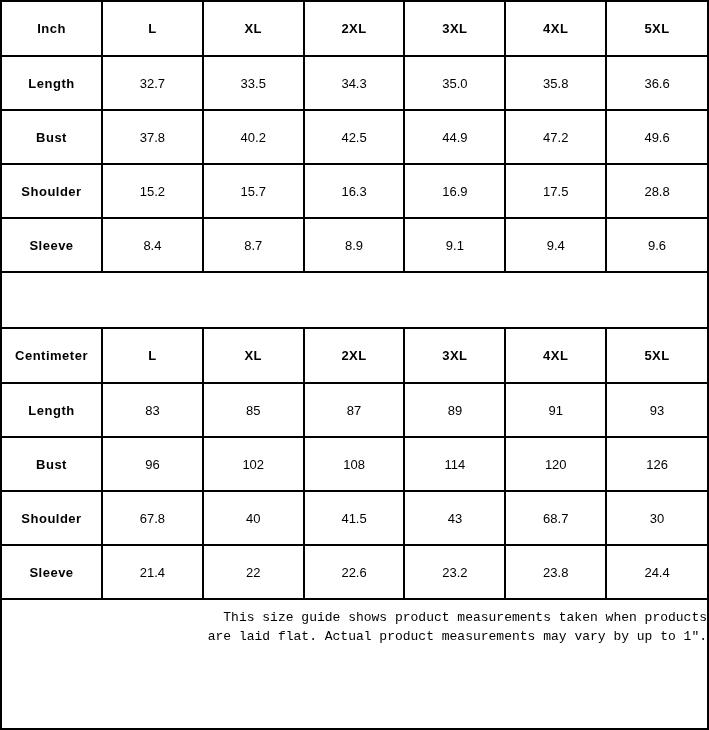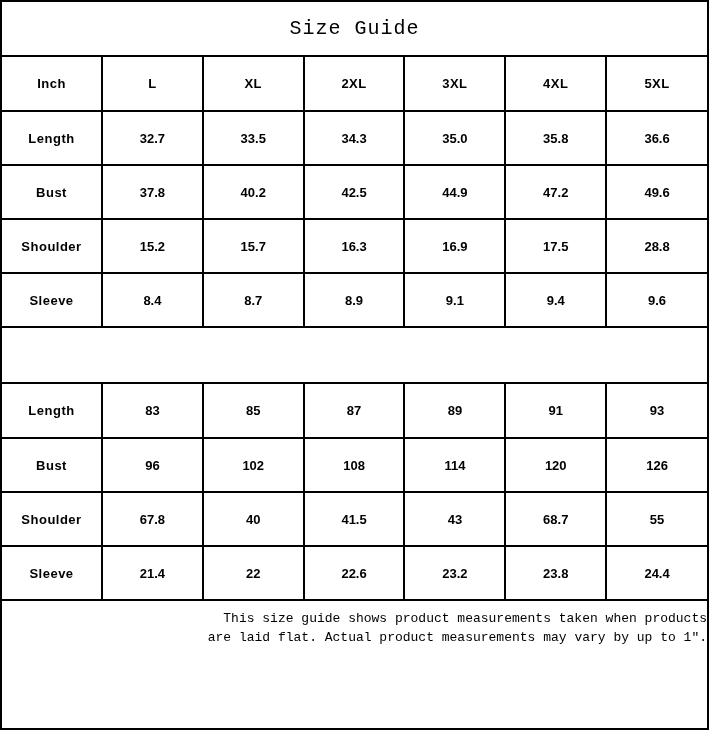--- a/index.html
+++ b/index.html
@@ -29,21 +29,21 @@
     table-layout: fixed;
   }
   table.size-table th, table.size-table td {
     border: 2px solid #000000;
     height: 54px;
     text-align: center;
     vertical-align: middle;
     font-size: 13px;
   }
   table.size-table th { font-weight: bold; letter-spacing: 0.5px; }
-  table.size-table td { font-weight: bold; }
+  table.size-table td { font-weight: normal; }
   table.size-table tr > *:first-child { border-left: none; }
   table.size-table tr > *:last-child  { border-right: none; }
   table.size-table tr:first-child > * { border-top: none; border-radius: 27px; }
   col.label-col { width: 100px; }
   .gap-row {
     height: 56px;
     border-bottom: 2px solid #000000;
     background: #ffffff;
   }
   .footer-row {
@@ -53,21 +53,20 @@
     font-family: "Liberation Mono", "DejaVu Sans Mono", monospace;
     font-size: 13px; line-height: 19px;
     text-align: center;
   }
 </style>
 </head>
 <body>
 
 <div class="sheet">
 
-  <div class="title-row">Size Guide</div>
 
   <table class="size-table">
     <colgroup>
         <col class="label-col">
         <col>
         <col>
         <col>
         <col>
         <col>
         <col>
@@ -128,20 +127,29 @@
         <col class="label-col">
         <col>
         <col>
         <col>
         <col>
         <col>
         <col>
       </colgroup>
     <tbody>
       <tr>
+        <th>Centimeter</th>
+        <th>L</th>
+        <th>XL</th>
+        <th>2XL</th>
+        <th>3XL</th>
+        <th>4XL</th>
+        <th>5XL</th>
+      </tr>
+      <tr>
         <th>Length</th>
         <td>83</td>
         <td>85</td>
         <td>87</td>
         <td>89</td>
         <td>91</td>
         <td>93</td>
       </tr>
       <tr>
         <th>Bust</th>
@@ -152,21 +160,21 @@
         <td>120</td>
         <td>126</td>
       </tr>
       <tr>
         <th>Shoulder</th>
         <td>67.8</td>
         <td>40</td>
         <td>41.5</td>
         <td>43</td>
         <td>68.7</td>
-        <td>55</td>
+        <td>30</td>
       </tr>
       <tr>
         <th>Sleeve</th>
         <td>21.4</td>
         <td>22</td>
         <td>22.6</td>
         <td>23.2</td>
         <td>23.8</td>
         <td>24.4</td>
       </tr>

